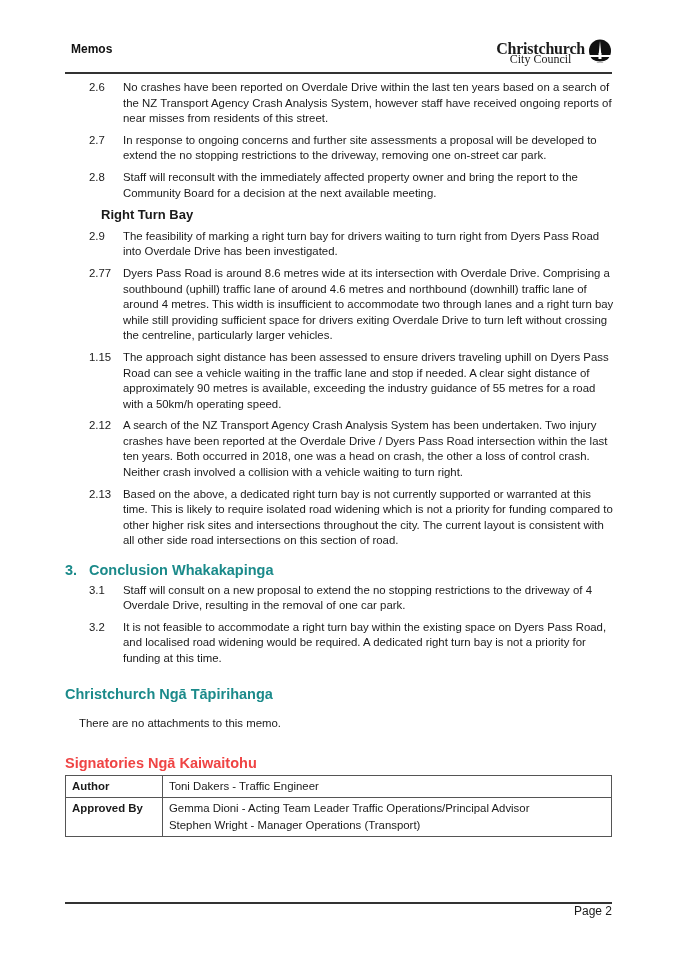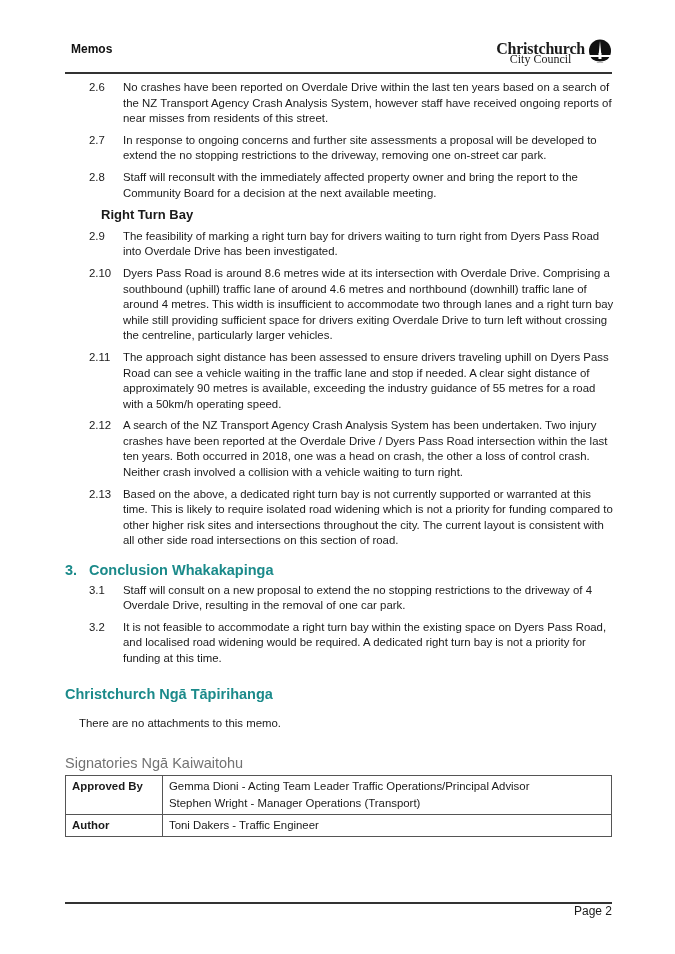--- a/index.html
+++ b/index.html
@@ -18,21 +18,21 @@
 
     .content { position: absolute; left: 65px; top: 80px; width: 550px; font-size: 11.4px; line-height: 15.6px; }
     .para { display: flex; margin-bottom: 6px; justify-content: center; }
     .para .num { width: 34px; flex: none; padding-left: 24px; }
     .para .txt { flex: 1; }
     .subhead { font-weight: bold; font-size: 13px; margin: 6px 0 6px 0; padding-left: 36px; }
     .section-title { color: #1b8a8a; font-size: 14.5px; font-weight: bold; margin: 14px 0 4px 0; display: flex; }
     .section-title .snum { width: 24px; }
     .attach-title { color: #1b8a8a; font-size: 14.5px; font-weight: bold; margin: 20px 0 2px 0; }
     .attach-text { margin: 14px; }
-    .sig-title { color: #737373; font-size: 14.5px; font-weight: normal; margin: 24px 0 4px 0; }
+    .sig-title { color: #ef4444; font-size: 14.5px; font-weight: bold; margin: 24px 0 4px 0; }
 
     table.sig { border-collapse: collapse; width: 547px; font-size: 11.4px; }
     table.sig td { border: 1px solid #555; padding: 2px 6px; vertical-align: top; line-height: 17px; }
     table.sig td.role { width: 84px; font-weight: bold; }
 
     .footer-rule { position: absolute; left: 65px; top: 902px; width: 547px; height: 1.5px; background: #333; }
     .page-num { position: absolute; right: 63px; top: 904px; font-size: 12px; }
   </style>
 </head>
 <body>
@@ -75,25 +75,25 @@
         </div>
       </div>
 
     <div class="subhead">Right Turn Bay</div>
     <div id="rtb-paras">
         <div class="para">
           <div class="num">2.9</div>
           <div class="txt">The feasibility of marking a right turn bay for drivers waiting to turn right from Dyers Pass Road into Overdale Drive has been investigated.</div>
         </div>
         <div class="para">
-          <div class="num">2.10</div>
+          <div class="num">2.77</div>
           <div class="txt">Dyers Pass Road is around 8.6 metres wide at its intersection with Overdale Drive. Comprising a southbound (uphill) traffic lane of around 4.6 metres and northbound (downhill) traffic lane of around 4 metres. This width is insufficient to accommodate two through lanes and a right turn bay while still providing sufficient space for drivers exiting Overdale Drive to turn left without crossing the centreline, particularly larger vehicles.</div>
         </div>
         <div class="para">
-          <div class="num">2.11</div>
+          <div class="num">1.15</div>
           <div class="txt">The approach sight distance has been assessed to ensure drivers traveling uphill on Dyers Pass Road can see a vehicle waiting in the traffic lane and stop if needed. A clear sight distance of approximately 90 metres is available, exceeding the industry guidance of 55 metres for a road with a 50km/h operating speed.</div>
         </div>
         <div class="para">
           <div class="num">2.12</div>
           <div class="txt">A search of the NZ Transport Agency Crash Analysis System has been undertaken. Two injury crashes have been reported at the Overdale Drive / Dyers Pass Road intersection within the last ten years. Both occurred in 2018, one was a head on crash, the other a loss of control crash. Neither crash involved a collision with a vehicle waiting to turn right.</div>
         </div>
         <div class="para">
           <div class="num">2.13</div>
           <div class="txt">Based on the above, a dedicated right turn bay is not currently supported or warranted at this time. This is likely to require isolated road widening which is not a priority for funding compared to other higher risk sites and intersections throughout the city. The current layout is consistent with all other side road intersections on this section of road.</div>
         </div>
@@ -114,30 +114,30 @@
         </div>
       </div>
 
     <div class="attach-title">Christchurch Ngā Tāpirihanga</div>
     <div class="attach-text">There are no attachments to this memo.</div>
 
     <div class="sig-title">Signatories Ngā Kaiwaitohu</div>
     <table class="sig">
       <tbody id="sig-body">
           <tr>
+            <td class="role">Author</td>
+            <td>
+              <div>Toni Dakers - Traffic Engineer</div>
+            </td>
+          </tr>
+          <tr>
             <td class="role">Approved By</td>
             <td>
               <div>Gemma Dioni - Acting Team Leader Traffic Operations/Principal Advisor</div>
               <div>Stephen Wright - Manager Operations (Transport)</div>
-            </td>
-          </tr>
-          <tr>
-            <td class="role">Author</td>
-            <td>
-              <div>Toni Dakers - Traffic Engineer</div>
             </td>
           </tr>
         </tbody>
     </table>
   </div>
 
   <div class="footer-rule"></div>
   <div class="page-num">Page 2</div>
 </div>
 

